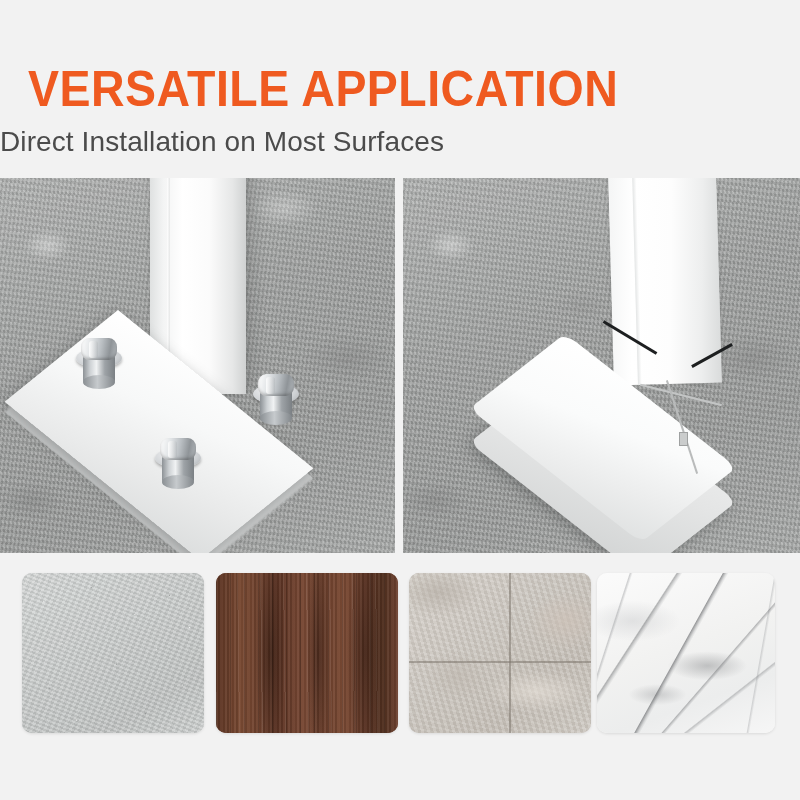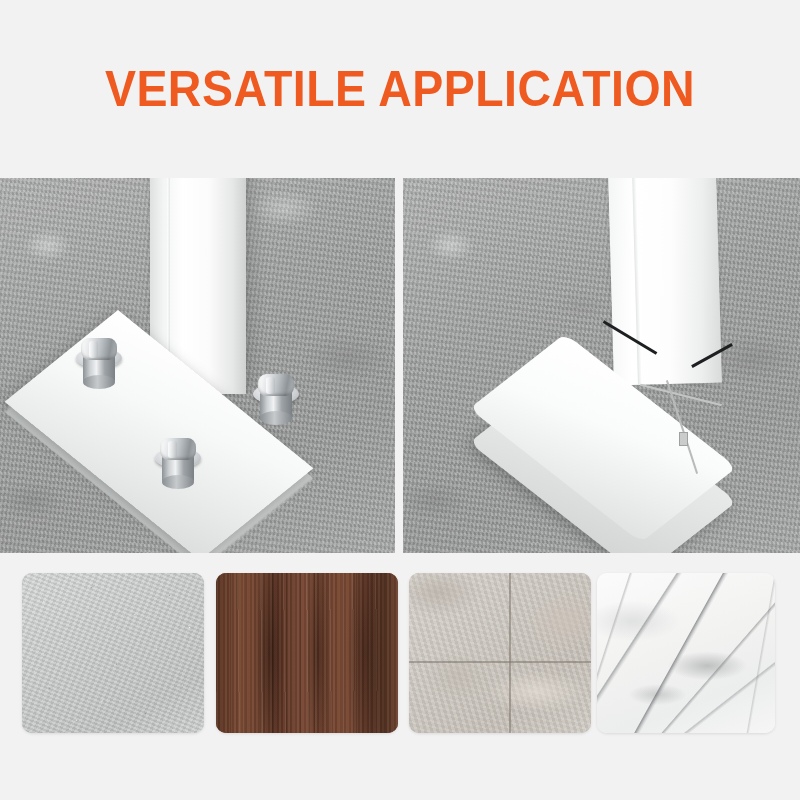--- a/index.html
+++ b/index.html
@@ -6,21 +6,21 @@
   body{
     width:800px;height:800px;
     background:#f2f2f2;
     font-family:"Liberation Sans", sans-serif;
     overflow:hidden;
     position:relative;
   }
   .page{position:relative;width:800px;height:800px;background:#f2f2f2;}
 
   
-  .header{position:absolute;left:0;top:0;width:776px;height:178px;text-align:center;}
+  .header{position:absolute;left:0;top:0;width:776px;height:178px;}
   .headline{
     position:absolute;left:0;top:64px;width:800px;
     font-size:50px;line-height:50px;
     font-weight:700;
     font-family:"Liberation Sans Narrow","Liberation Sans",sans-serif;
     font-stretch:condensed;
     color:#ef5a20;
     letter-spacing:0.5px;
     transform:scaleX(0.93);
     transform-origin:center;
@@ -260,20 +260,21 @@
   .l3{left:409px;width:182px;}
   .l4{left:597px;width:178px;}
 </style>
 </head>
 <body>
 
 <div class="page">
 
   <div class="header">
     <div class="headline">VERSATILE APPLICATION</div>
+    <div class="subhead">Direct Installation on Most Surfaces</div>
   </div>
 
   <div class="photos">
 
     <div class="photo left">
       <div class="concrete-bg"></div>
       <div class="post-l-shadow"></div>
       <div class="post-l">
           <div class="edge"></div>
         </div>

